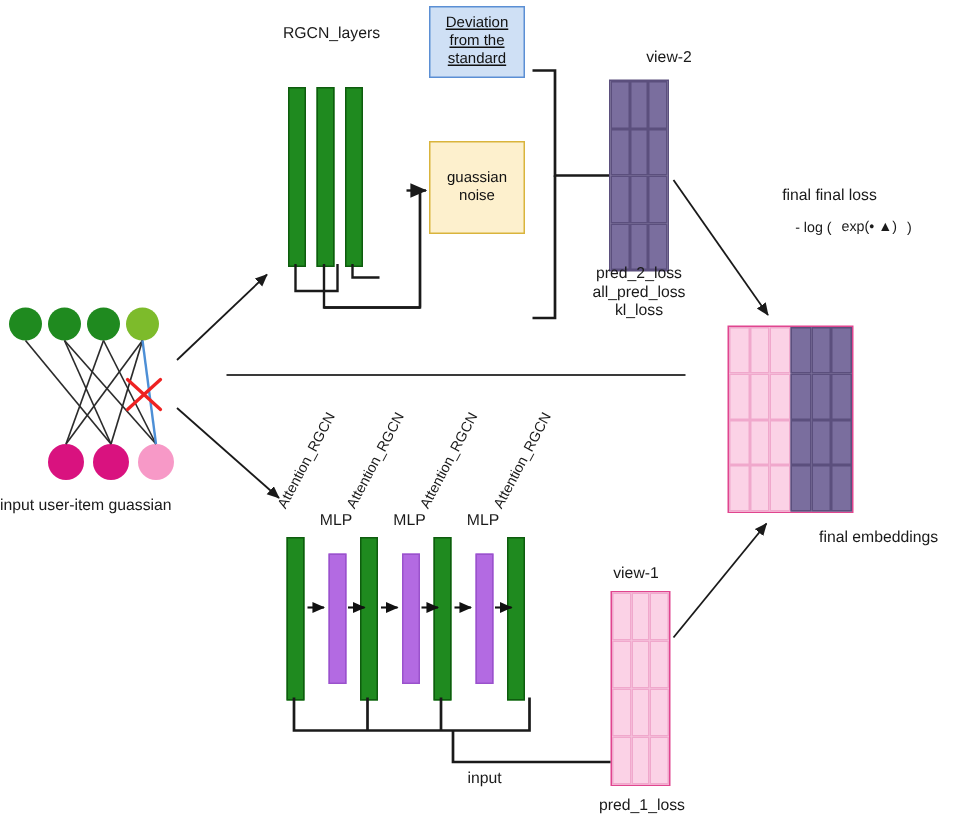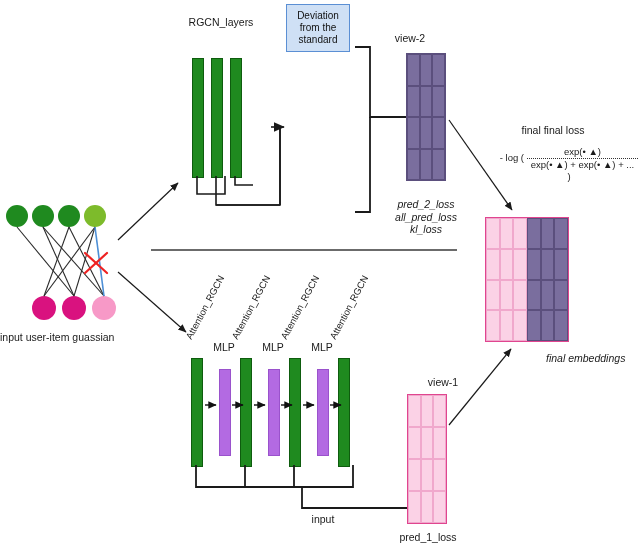--- a/index.html
+++ b/index.html
@@ -29,49 +29,49 @@
 <body>
 
 <div id="stage">
 
   <div class="lbl c" style="left:180px;top:16px;width:82px;">RGCN_layers</div>
 
   <div class="bar gbar" style="left:192px;top:58px;width:10px;height:118px;"></div>
   <div class="bar gbar" style="left:211px;top:58px;width:10px;height:118px;"></div>
   <div class="bar gbar" style="left:230px;top:58px;width:10px;height:118px;"></div>
 
-  <div class="boxed" style="left:286px;top:4px;width:64px;height:48px;background:#cfe0f5;border:1.5px solid #5b8fd4;">Deviation from the standard</div>
-
-  <div class="lbl c" style="left:384px;top:32px;width:52px;">view-2</div>
+  <div class="boxed" style="left:286px;top:4px;width:64px;height:48px;background:#cfe0f5;border:1.5px solid #5b8fd4;text-decoration:underline;">Deviation from the standard</div>
+  <div class="boxed" style="left:286px;top:94px;width:64px;height:62px;background:#fdf0cd;border:1.5px solid #d9b43c;">guassian noise</div>
+
+  <div class="lbl c" style="left:420px;top:32px;width:52px;">view-2</div>
   <div class="grid" style="left:406px;top:53px;width:40px;height:128px;grid-template-columns:repeat(3,1fr);grid-template-rows:repeat(4,1fr);border:1px solid #5b4f7d;">
     <div class="cell" style="background:#7a6e9e;border:0.5px solid #5b4f7d;"></div>
       <div class="cell" style="background:#7a6e9e;border:0.5px solid #5b4f7d;"></div>
       <div class="cell" style="background:#7a6e9e;border:0.5px solid #5b4f7d;"></div>
     <div class="cell" style="background:#7a6e9e;border:0.5px solid #5b4f7d;"></div>
       <div class="cell" style="background:#7a6e9e;border:0.5px solid #5b4f7d;"></div>
       <div class="cell" style="background:#7a6e9e;border:0.5px solid #5b4f7d;"></div>
     <div class="cell" style="background:#7a6e9e;border:0.5px solid #5b4f7d;"></div>
       <div class="cell" style="background:#7a6e9e;border:0.5px solid #5b4f7d;"></div>
       <div class="cell" style="background:#7a6e9e;border:0.5px solid #5b4f7d;"></div>
     <div class="cell" style="background:#7a6e9e;border:0.5px solid #5b4f7d;"></div>
       <div class="cell" style="background:#7a6e9e;border:0.5px solid #5b4f7d;"></div>
       <div class="cell" style="background:#7a6e9e;border:0.5px solid #5b4f7d;"></div>
   </div>
-  <div class="multi" style="left:383px;top:198px;width:86px;font-style:italic;">
+  <div class="multi" style="left:383px;top:176px;width:86px;">
     <div>pred_2_loss</div>
     <div>all_pred_loss</div>
     <div>kl_loss</div>
   </div>
 
   <div class="lbl c" style="left:507px;top:124px;width:92px;">final final loss</div>
   <div class="frm" style="left:498px;top:146px;width:142px;">
     <span>- log (</span>
     <span class="frac">
       <span class="num">exp(• ▲)</span>
-      <span class="den">exp(• ▲) + exp(• ▲) + ...</span>
     </span>
     <span>)</span>
   </div>
 
   <div class="rot" style="left:193px;top:330px;">Attention_RGCN</div>
   <div class="rot" style="left:239px;top:330px;">Attention_RGCN</div>
   <div class="rot" style="left:288px;top:330px;">Attention_RGCN</div>
   <div class="rot" style="left:337px;top:330px;">Attention_RGCN</div>
 
   <div class="lbl c" style="left:209px;top:341px;width:30px;">MLP</div>
@@ -81,21 +81,21 @@
   <div class="bar gbar" style="left:191px;top:358px;width:10px;height:107px;"></div>
   <div class="bar pbar" style="left:219px;top:369px;width:10px;height:85px;"></div>
   <div class="bar gbar" style="left:240px;top:358px;width:10px;height:107px;"></div>
   <div class="bar pbar" style="left:268px;top:369px;width:10px;height:85px;"></div>
   <div class="bar gbar" style="left:289px;top:358px;width:10px;height:107px;"></div>
   <div class="bar pbar" style="left:317px;top:369px;width:10px;height:85px;"></div>
   <div class="bar gbar" style="left:338px;top:358px;width:10px;height:107px;"></div>
 
   <div class="lbl c" style="left:300px;top:513px;width:46px;">input</div>
 
-  <div class="lbl c" style="left:419px;top:376px;width:48px;">view-1</div>
+  <div class="lbl c" style="left:400px;top:376px;width:48px;">view-1</div>
   <div class="grid" style="left:407px;top:394px;width:40px;height:130px;grid-template-columns:repeat(3,1fr);grid-template-rows:repeat(4,1fr);border:1px solid #e0458f;">
     <div class="cell" style="background:#fbd2e6;border:0.5px solid #f0a8cc;"></div>
       <div class="cell" style="background:#fbd2e6;border:0.5px solid #f0a8cc;"></div>
       <div class="cell" style="background:#fbd2e6;border:0.5px solid #f0a8cc;"></div>
     <div class="cell" style="background:#fbd2e6;border:0.5px solid #f0a8cc;"></div>
       <div class="cell" style="background:#fbd2e6;border:0.5px solid #f0a8cc;"></div>
       <div class="cell" style="background:#fbd2e6;border:0.5px solid #f0a8cc;"></div>
     <div class="cell" style="background:#fbd2e6;border:0.5px solid #f0a8cc;"></div>
       <div class="cell" style="background:#fbd2e6;border:0.5px solid #f0a8cc;"></div>
       <div class="cell" style="background:#fbd2e6;border:0.5px solid #f0a8cc;"></div>
@@ -124,21 +124,21 @@
     <div class="cell" style="background:#7a6e9e;border:0.5px solid #5b4f7d;"></div>
       <div class="cell" style="background:#7a6e9e;border:0.5px solid #5b4f7d;"></div>
       <div class="cell" style="background:#7a6e9e;border:0.5px solid #5b4f7d;"></div>
     <div class="cell" style="background:#fbd2e6;border:0.5px solid #f0a8cc;"></div>
       <div class="cell" style="background:#fbd2e6;border:0.5px solid #f0a8cc;"></div>
       <div class="cell" style="background:#fbd2e6;border:0.5px solid #f0a8cc;"></div>
     <div class="cell" style="background:#7a6e9e;border:0.5px solid #5b4f7d;"></div>
       <div class="cell" style="background:#7a6e9e;border:0.5px solid #5b4f7d;"></div>
       <div class="cell" style="background:#7a6e9e;border:0.5px solid #5b4f7d;"></div>
   </div>
-  <div class="lbl" style="left:546px;top:352px;font-style:italic;">final embeddings</div>
+  <div class="lbl" style="left:546px;top:352px;">final embeddings</div>
 
   <div class="node" style="left:6px;top:205px;width:22px;height:22px;background:#1f8a1f;"></div>
   <div class="node" style="left:32px;top:205px;width:22px;height:22px;background:#1f8a1f;"></div>
   <div class="node" style="left:58px;top:205px;width:22px;height:22px;background:#1f8a1f;"></div>
   <div class="node" style="left:84px;top:205px;width:22px;height:22px;background:#7dbb2b;"></div>
 
   <div class="node" style="left:32px;top:296px;width:24px;height:24px;background:#d9127f;"></div>
   <div class="node" style="left:62px;top:296px;width:24px;height:24px;background:#d9127f;"></div>
   <div class="node" style="left:92px;top:296px;width:24px;height:24px;background:#f799c7;"></div>
 

